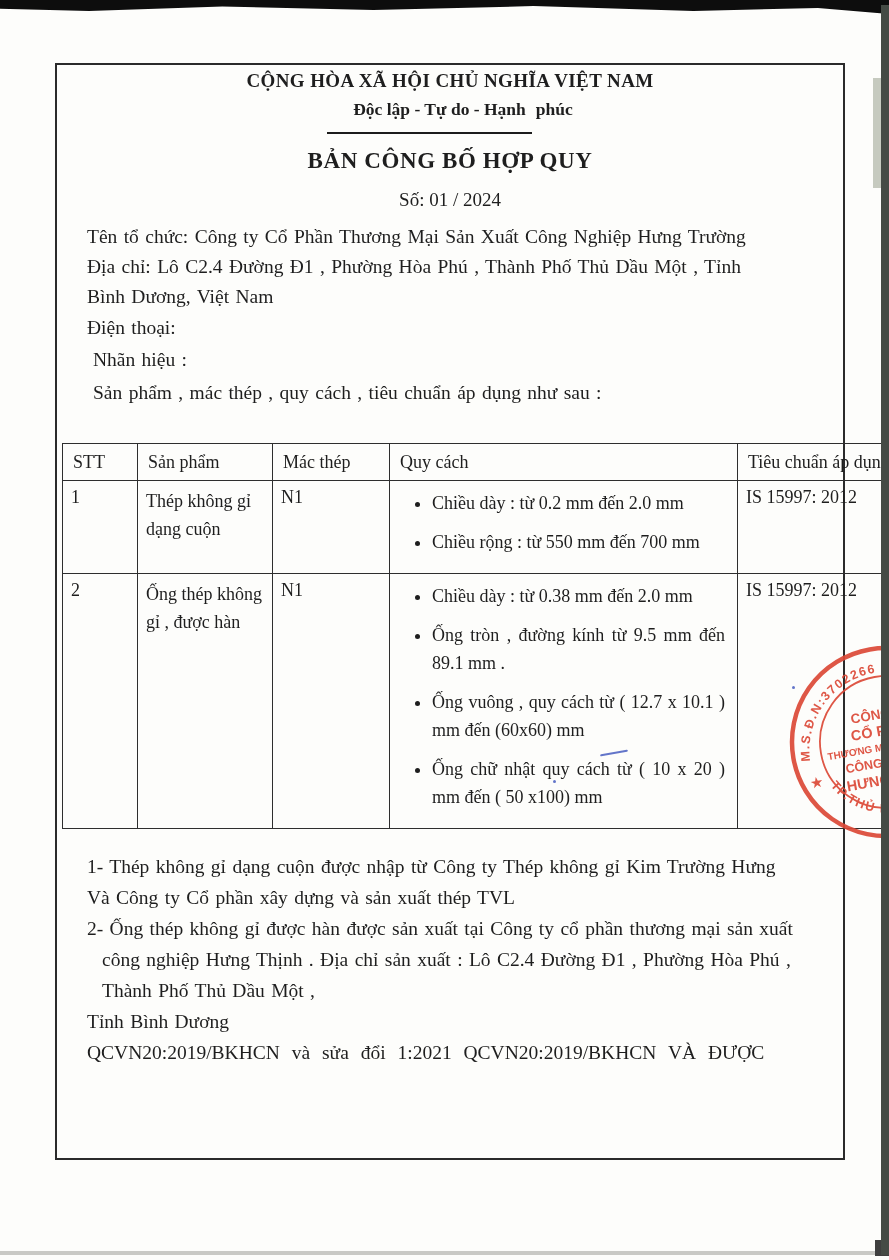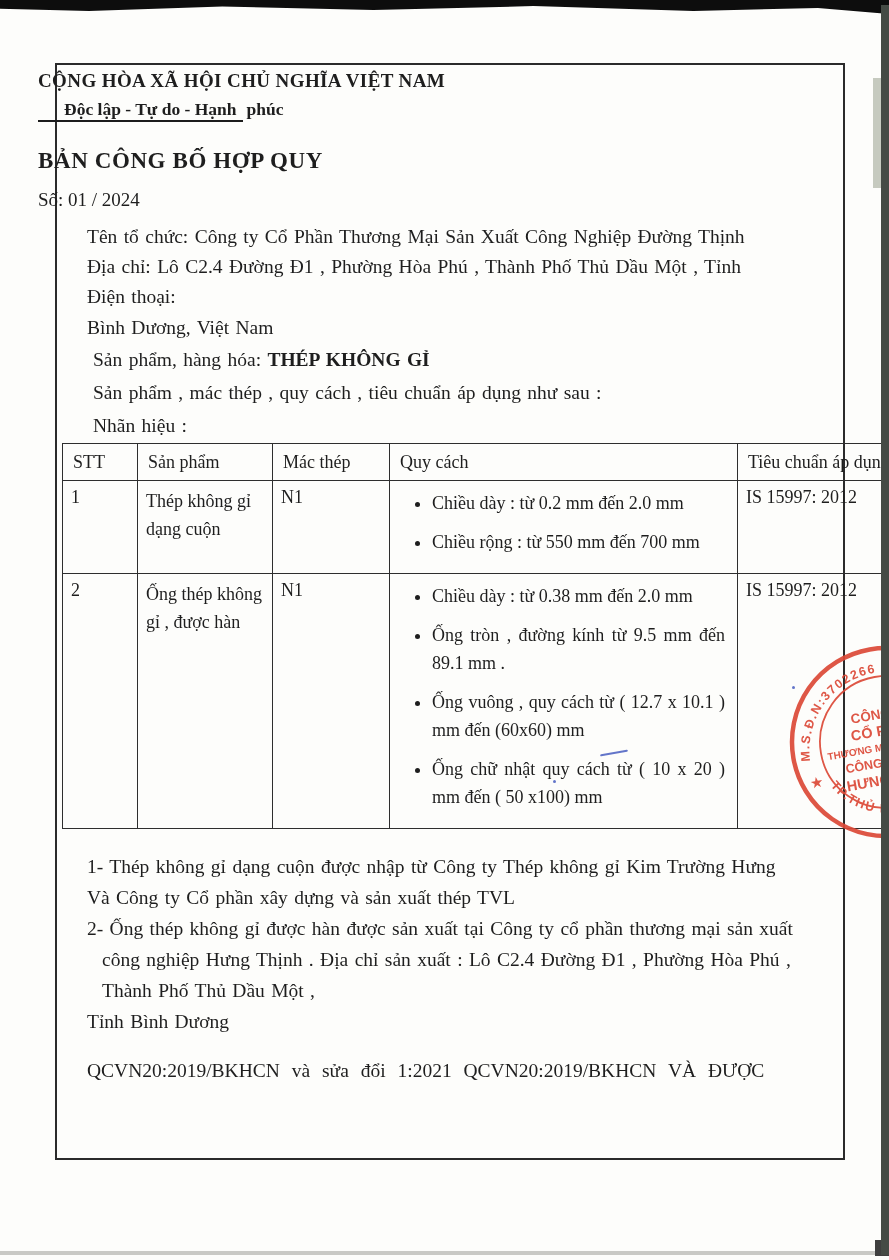--- a/index.html
+++ b/index.html
@@ -15,24 +15,24 @@
     clip-path:polygon(0 0,100% 0,100% 88%,92% 50%,78% 68%,60% 38%,42% 62%,25% 40%,10% 68%,0 55%);
   }
   .edge-right{position:absolute;left:881px;top:5px;width:8px;height:1250px;background:#454b45;}
   .edge-right-light{position:absolute;left:873px;top:78px;width:8px;height:110px;background:#c6cabf;}
   .scan-bottom{position:absolute;left:0;top:1251px;width:889px;height:4px;background:#c9c9c5;}
   .scan-corner{position:absolute;left:875px;top:1240px;width:14px;height:16px;background:#3f3f3f;}
   .pen-mark{position:absolute;background:#3c52bd;border-radius:2px;opacity:.8;}
   
   .frame{position:absolute;left:55px;top:63px;width:786px;height:1093px;border:2px solid #2b2b2b;}
   
-  .hdr{position:absolute;left:38px;width:790px;text-align:left;}
+  .hdr{position:absolute;left:55px;width:790px;text-align:center;}
   .nat-title{top:70px;font-size:19px;font-weight:bold;letter-spacing:.4px;}
   .motto{top:99px;font-size:17.5px;font-weight:bold;}
-  .motto .u{border-bottom:2.5px solid #1c1c1c;padding:0 6px 1px 26px;}
+  .motto .u{border-bottom:2.5px solid #1c1c1c;padding:0 6px 13px 26px;}
   .motto .t{padding-left:4px;}
   .doc-title{top:148px;font-size:23px;font-weight:bold;letter-spacing:.6px;}
   .doc-number{top:189px;font-size:19px;}
   
   .info{position:absolute;left:87px;top:222px;width:740px;font-size:19.5px;line-height:30.2px;word-spacing:1.5px;}
   .info .ind{padding-left:6px;}
   .info .gap{margin-top:2.5px;}
   .bold{font-weight:bold;}
   
   table.products{
@@ -54,21 +54,21 @@
   td.c-stt,td.c-grade{padding-top:8px;}
   td.c-std{padding:8px 8px 0 10px;}
   tr.r1{height:92px;}
   tr.r2{height:232px;}
   ul.specs{margin:2px 0 0 0;padding-left:34px;}
   ul.specs li{margin-bottom:11px;line-height:28px;text-align:justify;padding-right:4px;}
   
   .notes{position:absolute;left:87px;top:851px;width:751px;font-size:19.5px;line-height:31px;word-spacing:1.5px;}
   .notes .hang{padding-left:15px;text-indent:-15px;}
   .notes .cont{padding-left:15px;}
-  .notes .qcvn1{word-spacing:7px;margin-top:18px;}
+  .notes .qcvn1{word-spacing:7px;}
   .notes .qcvn2{margin-left:-25px;width:776px;}
   
   .stamp{position:absolute;left:786px;top:642px;width:200px;height:200px;opacity:.92;}
   .stamp svg{transform:rotate(-10deg);}
   .stamp text{font-family:"Liberation Sans","DejaVu Sans",sans-serif;font-weight:bold;}
 </style>
 </head>
 <body>
 
 <div class="scan-top"></div>
@@ -77,27 +77,26 @@
 <div class="scan-corner"></div>
 
 <div class="frame"></div>
 
 <div class="hdr nat-title">CỘNG HÒA XÃ HỘI CHỦ NGHĨA VIỆT NAM</div>
 <div class="hdr motto"><span class="u">Độc lập - Tự do - Hạnh</span><span class="t">phúc</span></div>
 <div class="hdr doc-title">BẢN CÔNG BỐ HỢP QUY</div>
 <div class="hdr doc-number">Số: 01 / 2024</div>
 
 <div class="info">
-  <div>Tên tổ chức: Công ty Cổ Phần Thương Mại Sản Xuất Công Nghiệp Đường Thịnh</div>
+  <div>Tên tổ chức: Công ty Cổ Phần Thương Mại Sản Xuất Công Nghiệp Hưng Trường</div>
   <div>Địa chỉ: Lô C2.4 Đường Đ1 , Phường Hòa Phú , Thành Phố Thủ Dầu Một , Tỉnh</div>
+  <div>Bình Dương, Việt Nam</div>
   <div>Điện thoại:</div>
-  <div>Bình Dương, Việt Nam</div>
-  <div class="ind gap"><span>Sản phẩm, hàng hóa: </span><span class="bold">THÉP KHÔNG GỈ</span></div>
+  <div class="ind gap">Nhãn hiệu :</div>
   <div class="ind gap">Sản phẩm , mác thép , quy cách , tiêu chuẩn áp dụng như sau :</div>
-  <div class="ind gap">Nhãn hiệu :</div>
 </div>
 
 <table class="products">
   <thead>
     <tr>
       <th class="c-stt">STT</th>
       <th class="c-prod">Sản phẩm</th>
       <th class="c-grade">Mác thép</th>
       <th class="c-spec">Quy cách</th>
       <th class="c-std">Tiêu chuẩn áp dụng</th>

